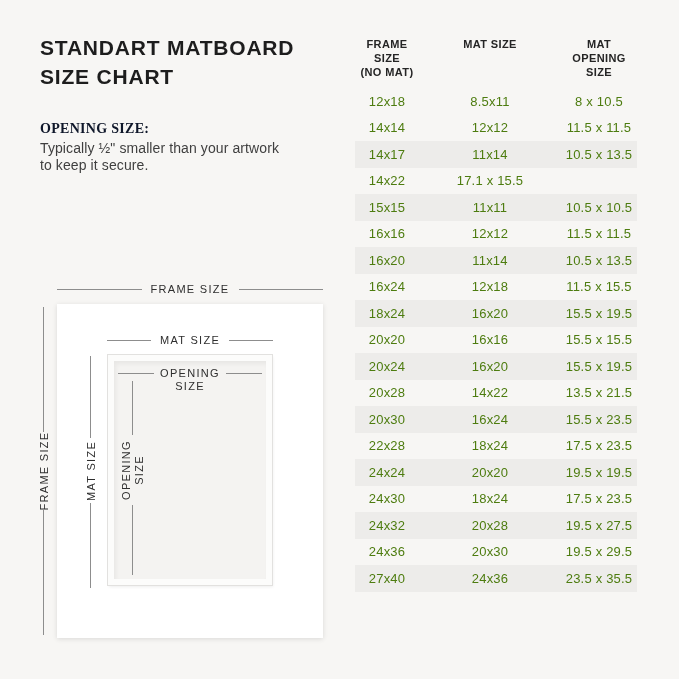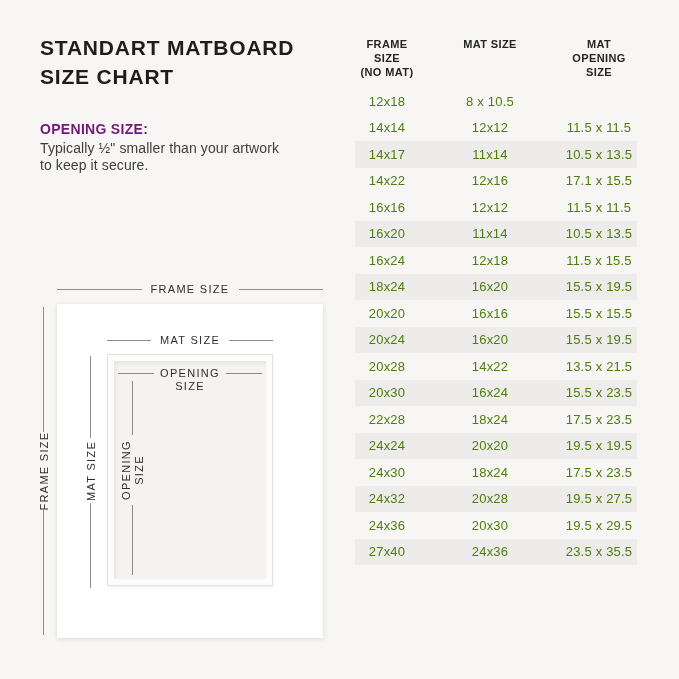--- a/index.html
+++ b/index.html
@@ -25,21 +25,21 @@
   .title{
     position:absolute;left:40px;top:33px;
     font-size:21px;font-weight:600;letter-spacing:0.8px;
     line-height:29px;color:var(--ink);
   }
   .text-block{position:absolute;left:40px;width:305px;}
   .tb-1{top:121px;}
   .tb-2{top:192px;}
   .text-block .heading{
     font-size:14px;font-weight:600;letter-spacing:0.3px;
-    color:#701a75;margin-bottom:3px;
+    color:#0f172a;margin-bottom:3px;font-family:Liberation Serif, serif;
   }
   .text-block .body-line{
     font-size:14px;font-weight:400;color:var(--body-ink);
     line-height:17px;letter-spacing:0.1px;
   }
   
   .diagram{position:absolute;left:0;top:0;width:679px;height:679px;pointer-events:none;}
   .diagram > *{pointer-events:auto;}
   .frame-rect{
     position:absolute;left:57px;top:304px;width:266px;height:334px;
@@ -161,36 +161,41 @@
     </div>
     <div class="th">
       <div>MAT OPENING</div>
       <div>SIZE</div>
     </div>
   </div>
 
   <div class="trows">
       <div class="trow">
         <div class="tcell">12x18</div>
+        <div class="tcell">8.5x11</div>
         <div class="tcell">8 x 10.5</div>
       </div>
       <div class="trow">
         <div class="tcell">14x14</div>
         <div class="tcell">12x12</div>
         <div class="tcell">11.5 x 11.5</div>
       </div>
       <div class="trow striped">
         <div class="tcell">14x17</div>
         <div class="tcell">11x14</div>
         <div class="tcell">10.5 x 13.5</div>
       </div>
       <div class="trow">
         <div class="tcell">14x22</div>
-        <div class="tcell">12x16</div>
         <div class="tcell">17.1 x 15.5</div>
+      </div>
+      <div class="trow striped">
+        <div class="tcell">15x15</div>
+        <div class="tcell">11x11</div>
+        <div class="tcell">10.5 x 10.5</div>
       </div>
       <div class="trow">
         <div class="tcell">16x16</div>
         <div class="tcell">12x12</div>
         <div class="tcell">11.5 x 11.5</div>
       </div>
       <div class="trow striped">
         <div class="tcell">16x20</div>
         <div class="tcell">11x14</div>
         <div class="tcell">10.5 x 13.5</div>

